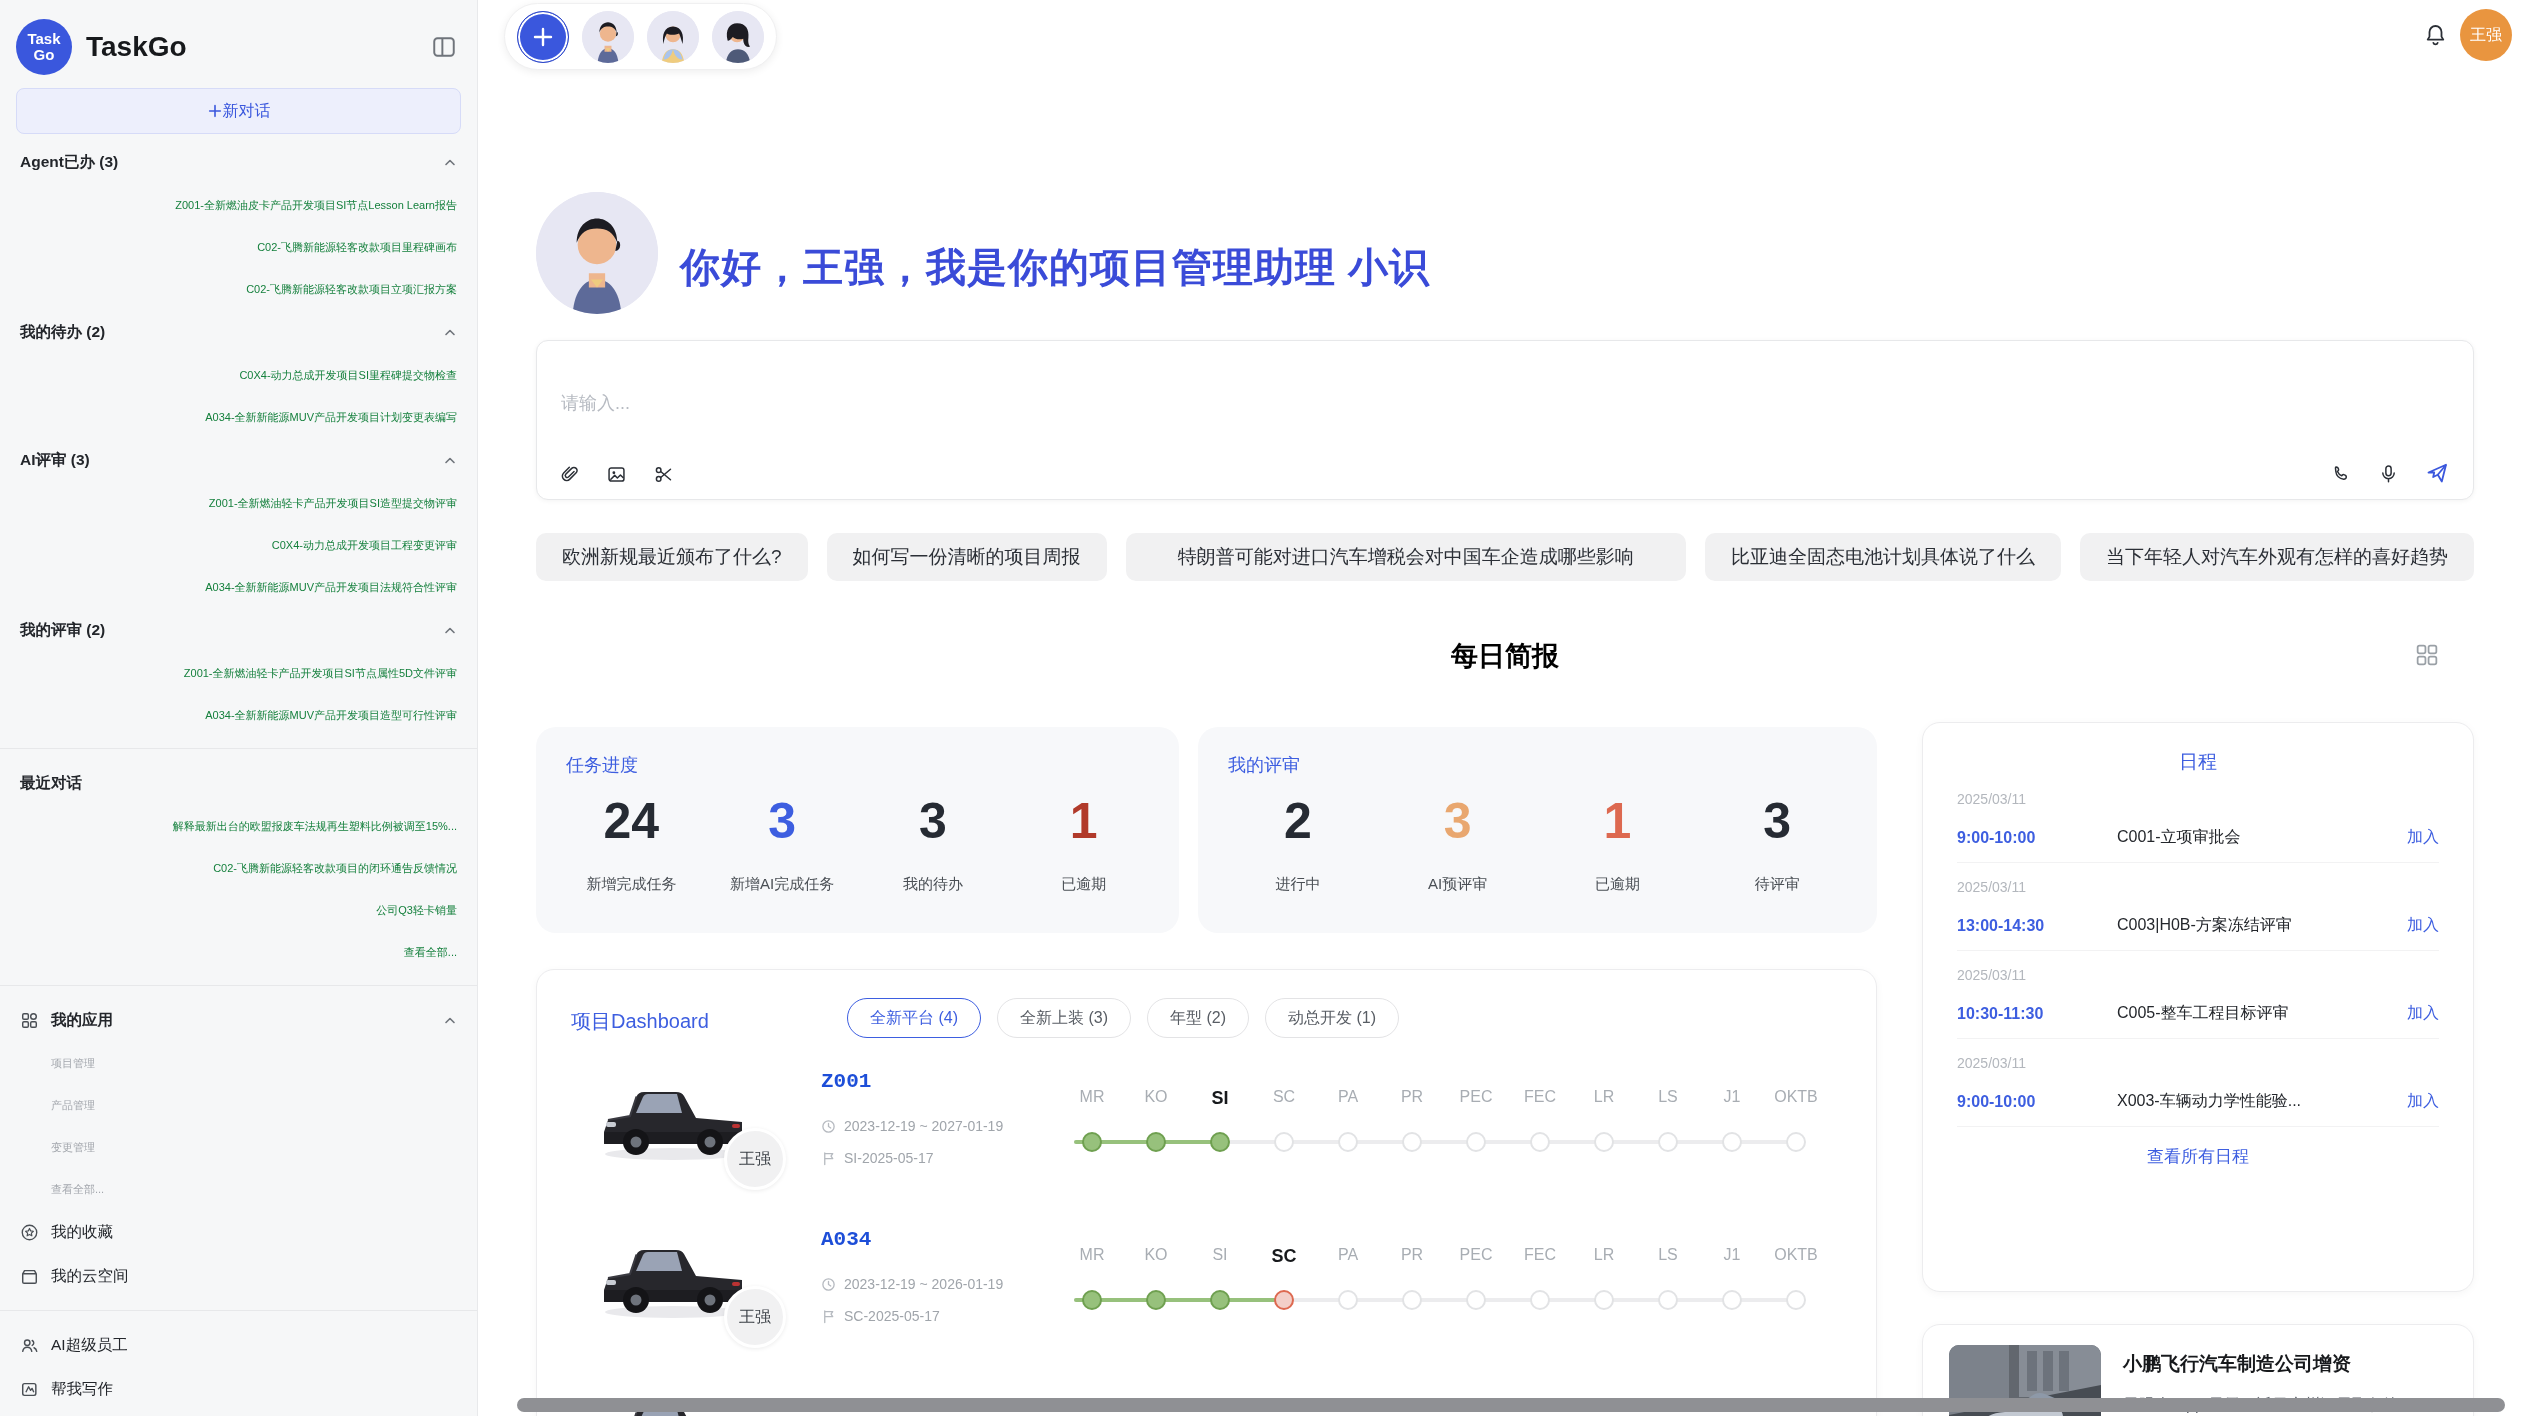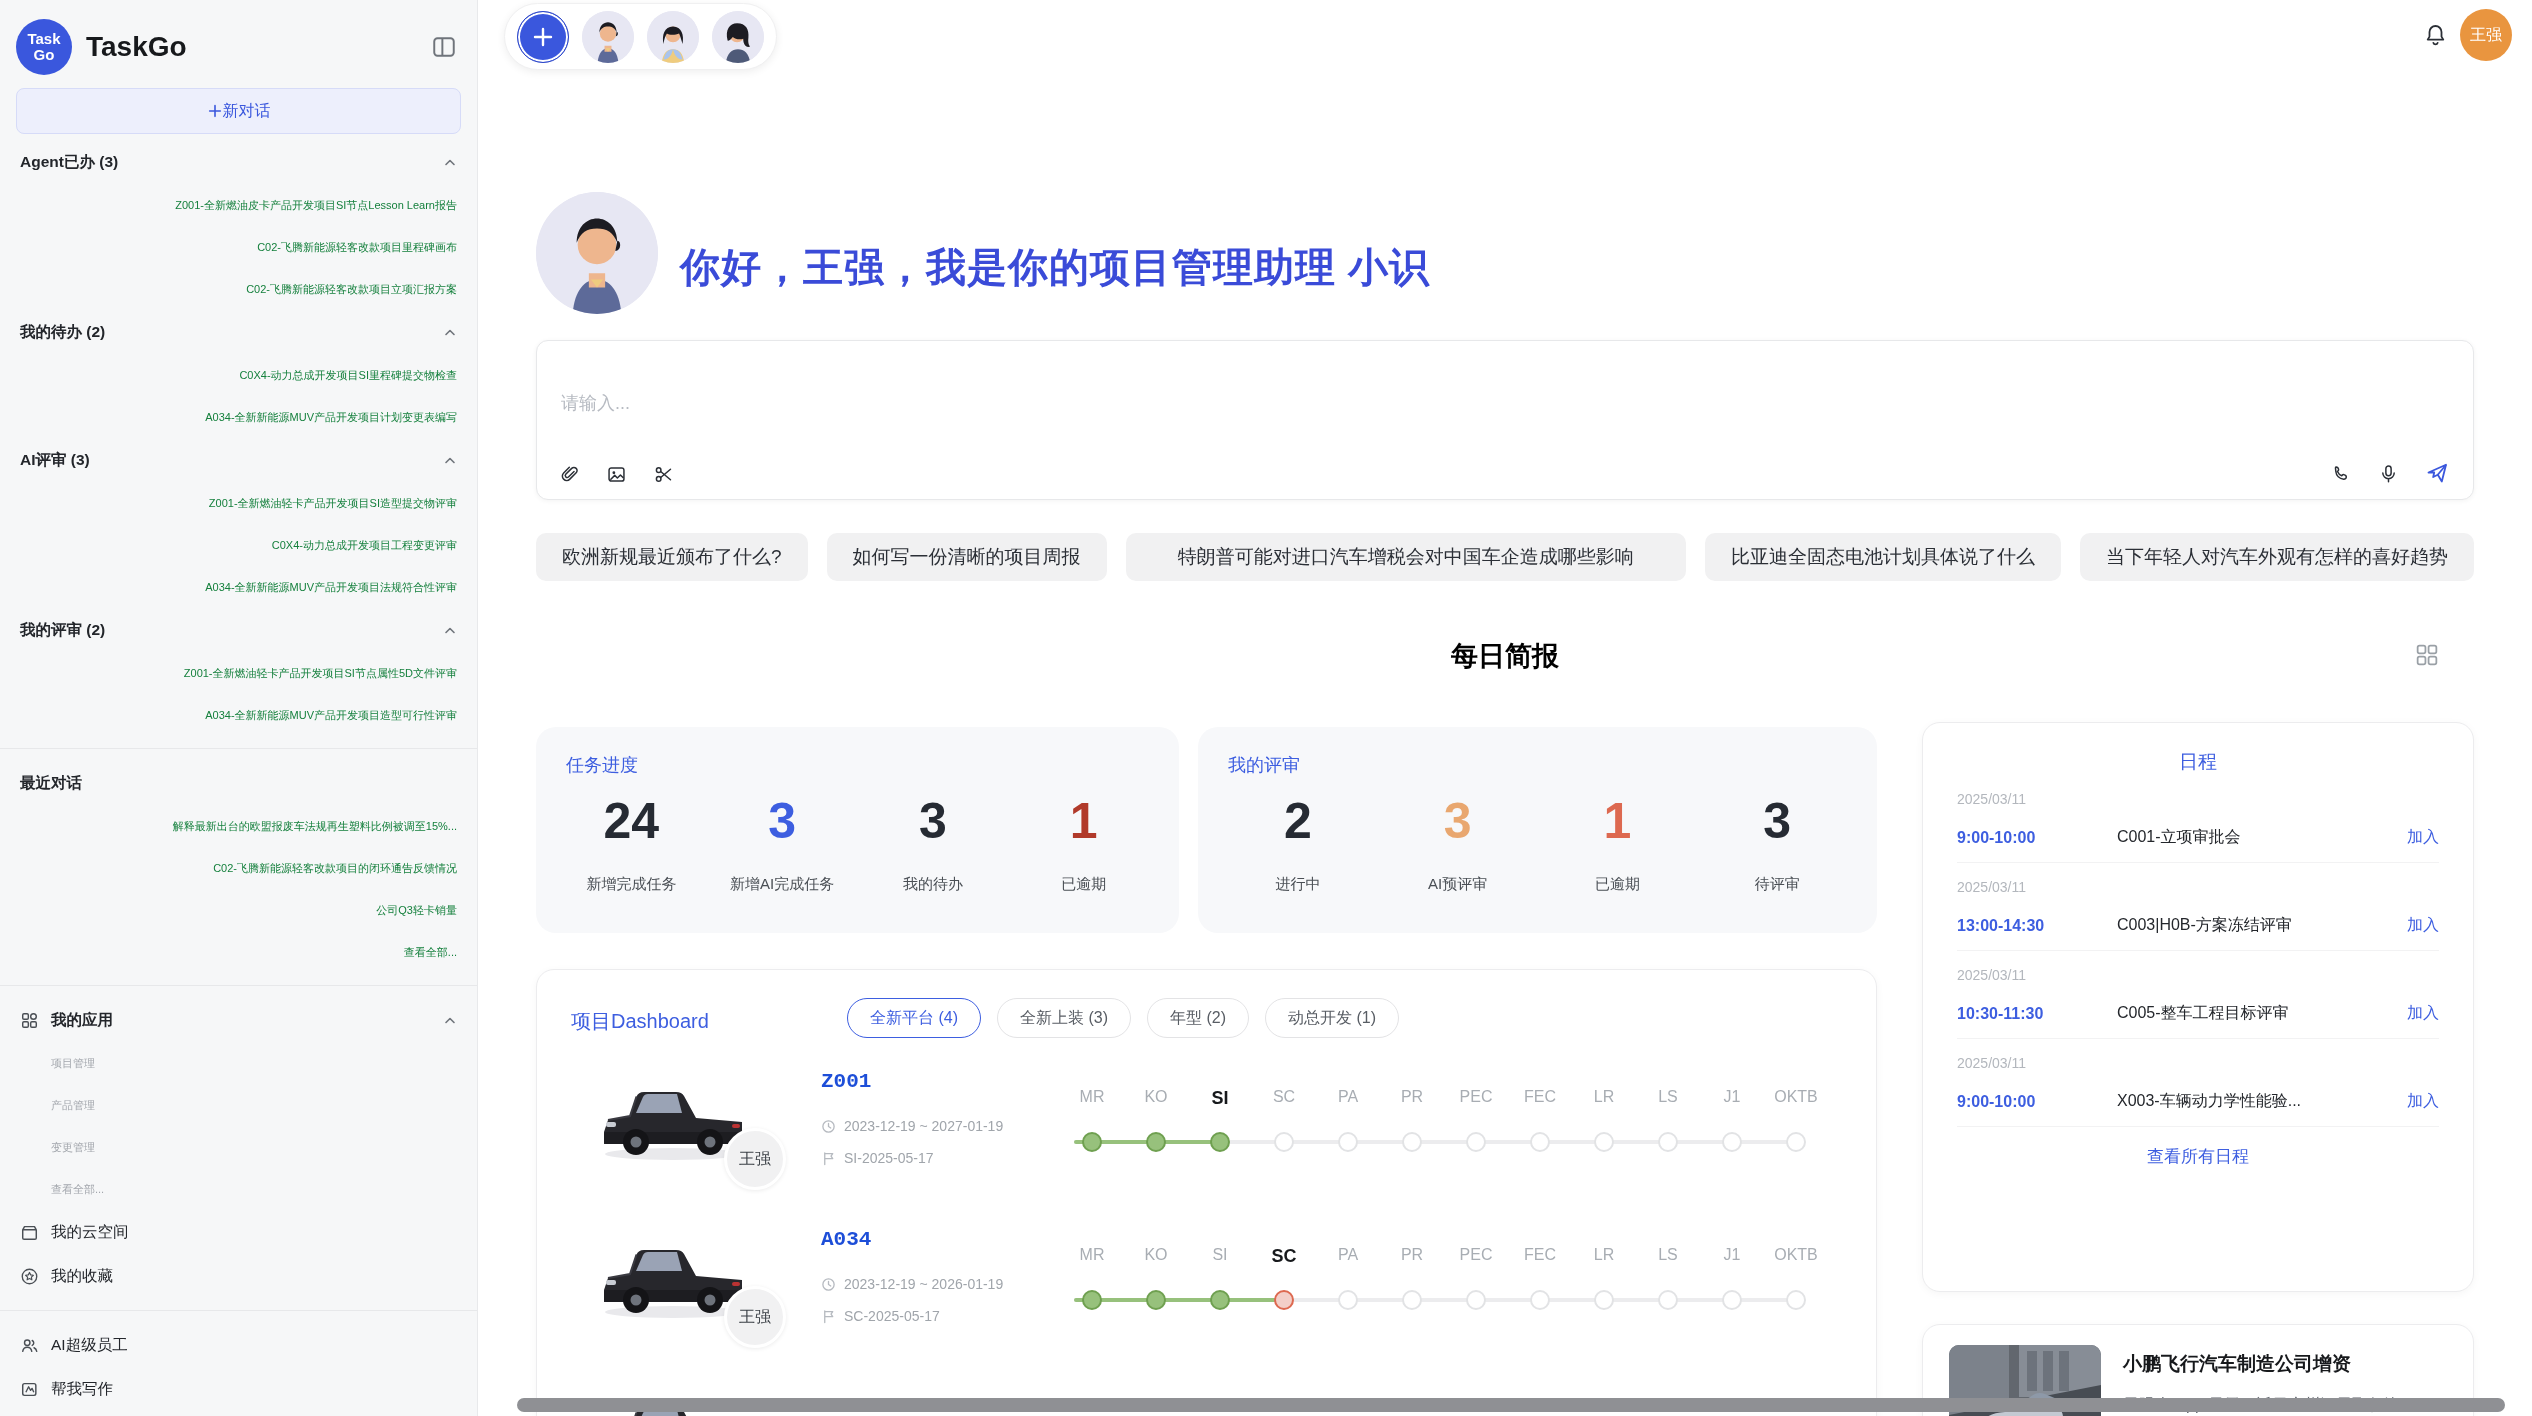--- a/index.html
+++ b/index.html
@@ -356,29 +356,29 @@
             <use href="#i-chev-up"></use>
           </svg>
       </div>
       <div class="sb-sub">项目管理</div>
       <div class="sb-sub">产品管理</div>
       <div class="sb-sub">变更管理</div>
       <div class="sb-sub">查看全部...</div>
 
       <div class="sb-row">
         <svg viewBox="0 0 21 21">
-            <use href="#i-cloudbox"></use>
-          </svg>
-        <span>我的云空间</span>
+            <use href="#i-star"></use>
+          </svg>
+        <span>我的收藏</span>
       </div>
       <div class="sb-row">
         <svg viewBox="0 0 21 21">
-            <use href="#i-star"></use>
-          </svg>
-        <span>我的收藏</span>
+            <use href="#i-cloudbox"></use>
+          </svg>
+        <span>我的云空间</span>
       </div>
 
       <div class="sb-divider"></div>
 
       <div class="sb-row">
         <svg viewBox="0 0 21 21">
             <use href="#i-people"></use>
           </svg>
         <span>AI超级员工</span>
       </div>

